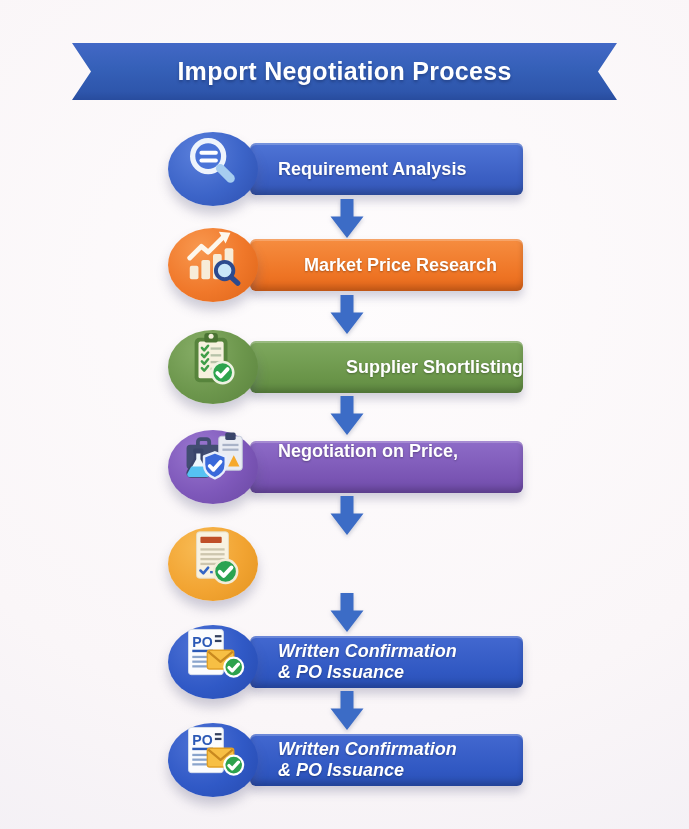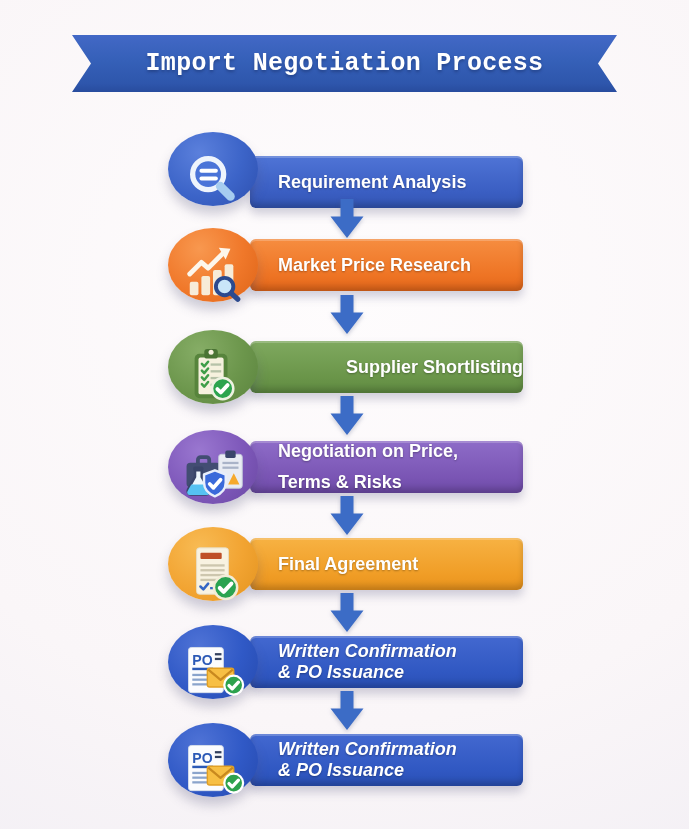--- a/index.html
+++ b/index.html
@@ -3,24 +3,24 @@
 <meta charset="utf-8">
 <style>
   html,body{margin:0;padding:0;}
   .canvas{
     position:relative;width:689px;height:829px;overflow:hidden;
     font-family:"Liberation Sans",sans-serif;
     background:radial-gradient(130% 95% at 50% 35%, #fefcfd 0%, #faf6f8 55%, #efecf3 100%);
   }
   
   .ribbon{
-    position:absolute;left:72px;top:35px;width:545px;height:57px;
+    position:absolute;left:72px;top:43px;width:545px;height:57px;
     background:linear-gradient(180deg,#4268c6 0%,#3560b8 45%,#2e56ac 85%,#284c9e 100%);
     clip-path:polygon(0 0,100% 0,calc(100% - 19px) 50%,100% 100%,0 100%,19px 50%);
-    display:flex;align-items:center;justify-content:center;font-family:Liberation Mono, monospace;
+    display:flex;align-items:center;justify-content:center;
   }
   .ribbon-text{
     color:#ffffff;font-weight:bold;font-size:25px;letter-spacing:.3px;
     text-shadow:0 2px 3px rgba(20,40,90,.45);white-space:nowrap;
   }
   
   .row{position:absolute;left:0;width:689px;height:52px;}
   .bar{
     position:absolute;left:250px;top:0;width:273px;height:52px;border-radius:6px;
     display:flex;flex-direction:column;justify-content:center;
@@ -29,27 +29,27 @@
                inset 0 2px 0 rgba(255,255,255,.22),
                inset 0 -4px 6px rgba(0,0,0,.18);
   }
   .bar span{
     color:#fff;font-weight:bold;font-size:18px;line-height:21px;
     text-shadow:0 1px 2px rgba(0,0,0,.3);white-space:nowrap;
   }
   .line2:empty{display:none;}
   .circle{
     position:absolute;left:168px;top:-11px;width:90px;height:74px;border-radius:50%;
-    display:flex;align-items:flex-end;justify-content:center;
+    display:flex;align-items:flex-start;justify-content:center;
     box-shadow:0 8px 12px rgba(80,80,120,.28);
   }
   
-  .c1 .bar{background:linear-gradient(180deg,#4f74d6,#3a5ec2 70%,#3355b2);margin-top:13px;}
+  .c1 .bar{background:linear-gradient(180deg,#4f74d6,#3a5ec2 70%,#3355b2);}
   .c1 .circle{background:radial-gradient(circle at 35% 28%,#5b80dc,#3c64c8 55%,#2d4fae 100%);}
-  .c2 .bar{background:linear-gradient(180deg,#f68d40,#ee7424 70%,#e2661a);}
+  .c2 .bar{background:linear-gradient(180deg,#f68d40,#ee7424 70%,#e2661a);align-items:center;}
   .c2 .circle{background:radial-gradient(circle at 35% 28%,#f8984f,#f0782a 55%,#dd6418 100%);}
   .c3 .bar{background:linear-gradient(180deg,#7fa95f,#6a9549 70%,#5f8a41);text-align:right;}
   .c3 .circle{background:radial-gradient(circle at 35% 28%,#86ad66,#6c964c 55%,#5b833e 100%);}
   .c4 .bar{background:linear-gradient(180deg,#8e6cc8,#7a55b4 70%,#6d4aa6);justify-content:space-between;}
   .c4 .circle{background:radial-gradient(circle at 35% 28%,#9a77d0,#7e58ba 55%,#6a48a2 100%);}
   .c5 .bar{background:linear-gradient(180deg,#f7b243,#f09d26 70%,#e8921c);}
   .c5 .circle{background:radial-gradient(circle at 35% 28%,#f8bb54,#f2a432 55%,#e3931f 100%);}
   .c6 .bar{background:linear-gradient(180deg,#4368d0,#3058c2 70%,#2a4fb4);font-style:italic;}
   .c6 .circle{background:radial-gradient(circle at 35% 28%,#4f73d6,#3059c6 55%,#264aae 100%);}
   
@@ -131,21 +131,20 @@
     </div>
   </div>
 
   <svg class="arrow" style="top:396px" viewBox="0 0 36 39">
     <path d="M11.5 0 h13 v17.5 h10 L18 39 L1.5 17.5 h10 z" fill="#3c6cc6"></path>
   </svg>
 
   <div class="row c4" style="top:441px">
     <div class="bar">
       <span class="line1">Negotiation on Price,</span>
-      <span class="line2">Terms &amp; Risks</span>
     </div>
     <div class="circle">
       <svg width="68" height="56" viewBox="0 0 72 58">
         <path d="M20 16 v-4 a3 3 0 0 1 3-3 h6 a3 3 0 0 1 3 3 v4" fill="none" stroke="#424d72" stroke-width="4"></path>
         <rect x="8" y="15" width="36" height="26" rx="4" fill="#424d72"></rect>
         <rect x="42" y="6" width="25" height="36" rx="3" fill="#e9ecf3" stroke="#c2c9da"></rect>
         <rect x="49" y="2" width="11" height="8" rx="2" fill="#3a456a"></rect>
         <rect x="46" y="14" width="17" height="2.4" fill="#a9b3c8"></rect>
         <rect x="46" y="19" width="17" height="2.4" fill="#a9b3c8"></rect>
         <path d="M58 26 L64 38 H52 Z" fill="#f6a92c"></path>
@@ -156,24 +155,20 @@
         <path d="M32.5 37.5 l4 4 7.5-8.5" stroke="#ffffff" stroke-width="4" fill="none" stroke-linecap="round" stroke-linejoin="round"></path>
       </svg>
     </div>
   </div>
 
   <svg class="arrow" style="top:496px" viewBox="0 0 36 39">
     <path d="M11.5 0 h13 v17.5 h10 L18 39 L1.5 17.5 h10 z" fill="#3c6cc6"></path>
   </svg>
 
   <div class="row c5" style="top:538px">
-    <div class="bar">
-      <span class="line1">Final Agreement</span>
-
-    </div>
     <div class="circle">
       <svg width="58" height="58" viewBox="0 0 60 58">
         <rect x="13" y="4" width="33" height="48" rx="3" fill="#f8f2e1" stroke="#e6dcc2"></rect>
         <rect x="17" y="9" width="22" height="6.5" rx="1" fill="#bf4f28"></rect>
         <rect x="17" y="21" width="25" height="2.4" fill="#cdc6ae"></rect>
         <rect x="17" y="26" width="25" height="2.4" fill="#cdc6ae"></rect>
         <rect x="17" y="31" width="25" height="2.4" fill="#cdc6ae"></rect>
         <rect x="17" y="36" width="18" height="2.4" fill="#cdc6ae"></rect>
         <path d="M17 44 l3 3 5-6" stroke="#3566c4" stroke-width="2.6" fill="none" stroke-linecap="round" stroke-linejoin="round"></path>
         <rect x="27" y="44.5" width="12" height="2.4" fill="#3566c4"></rect>

